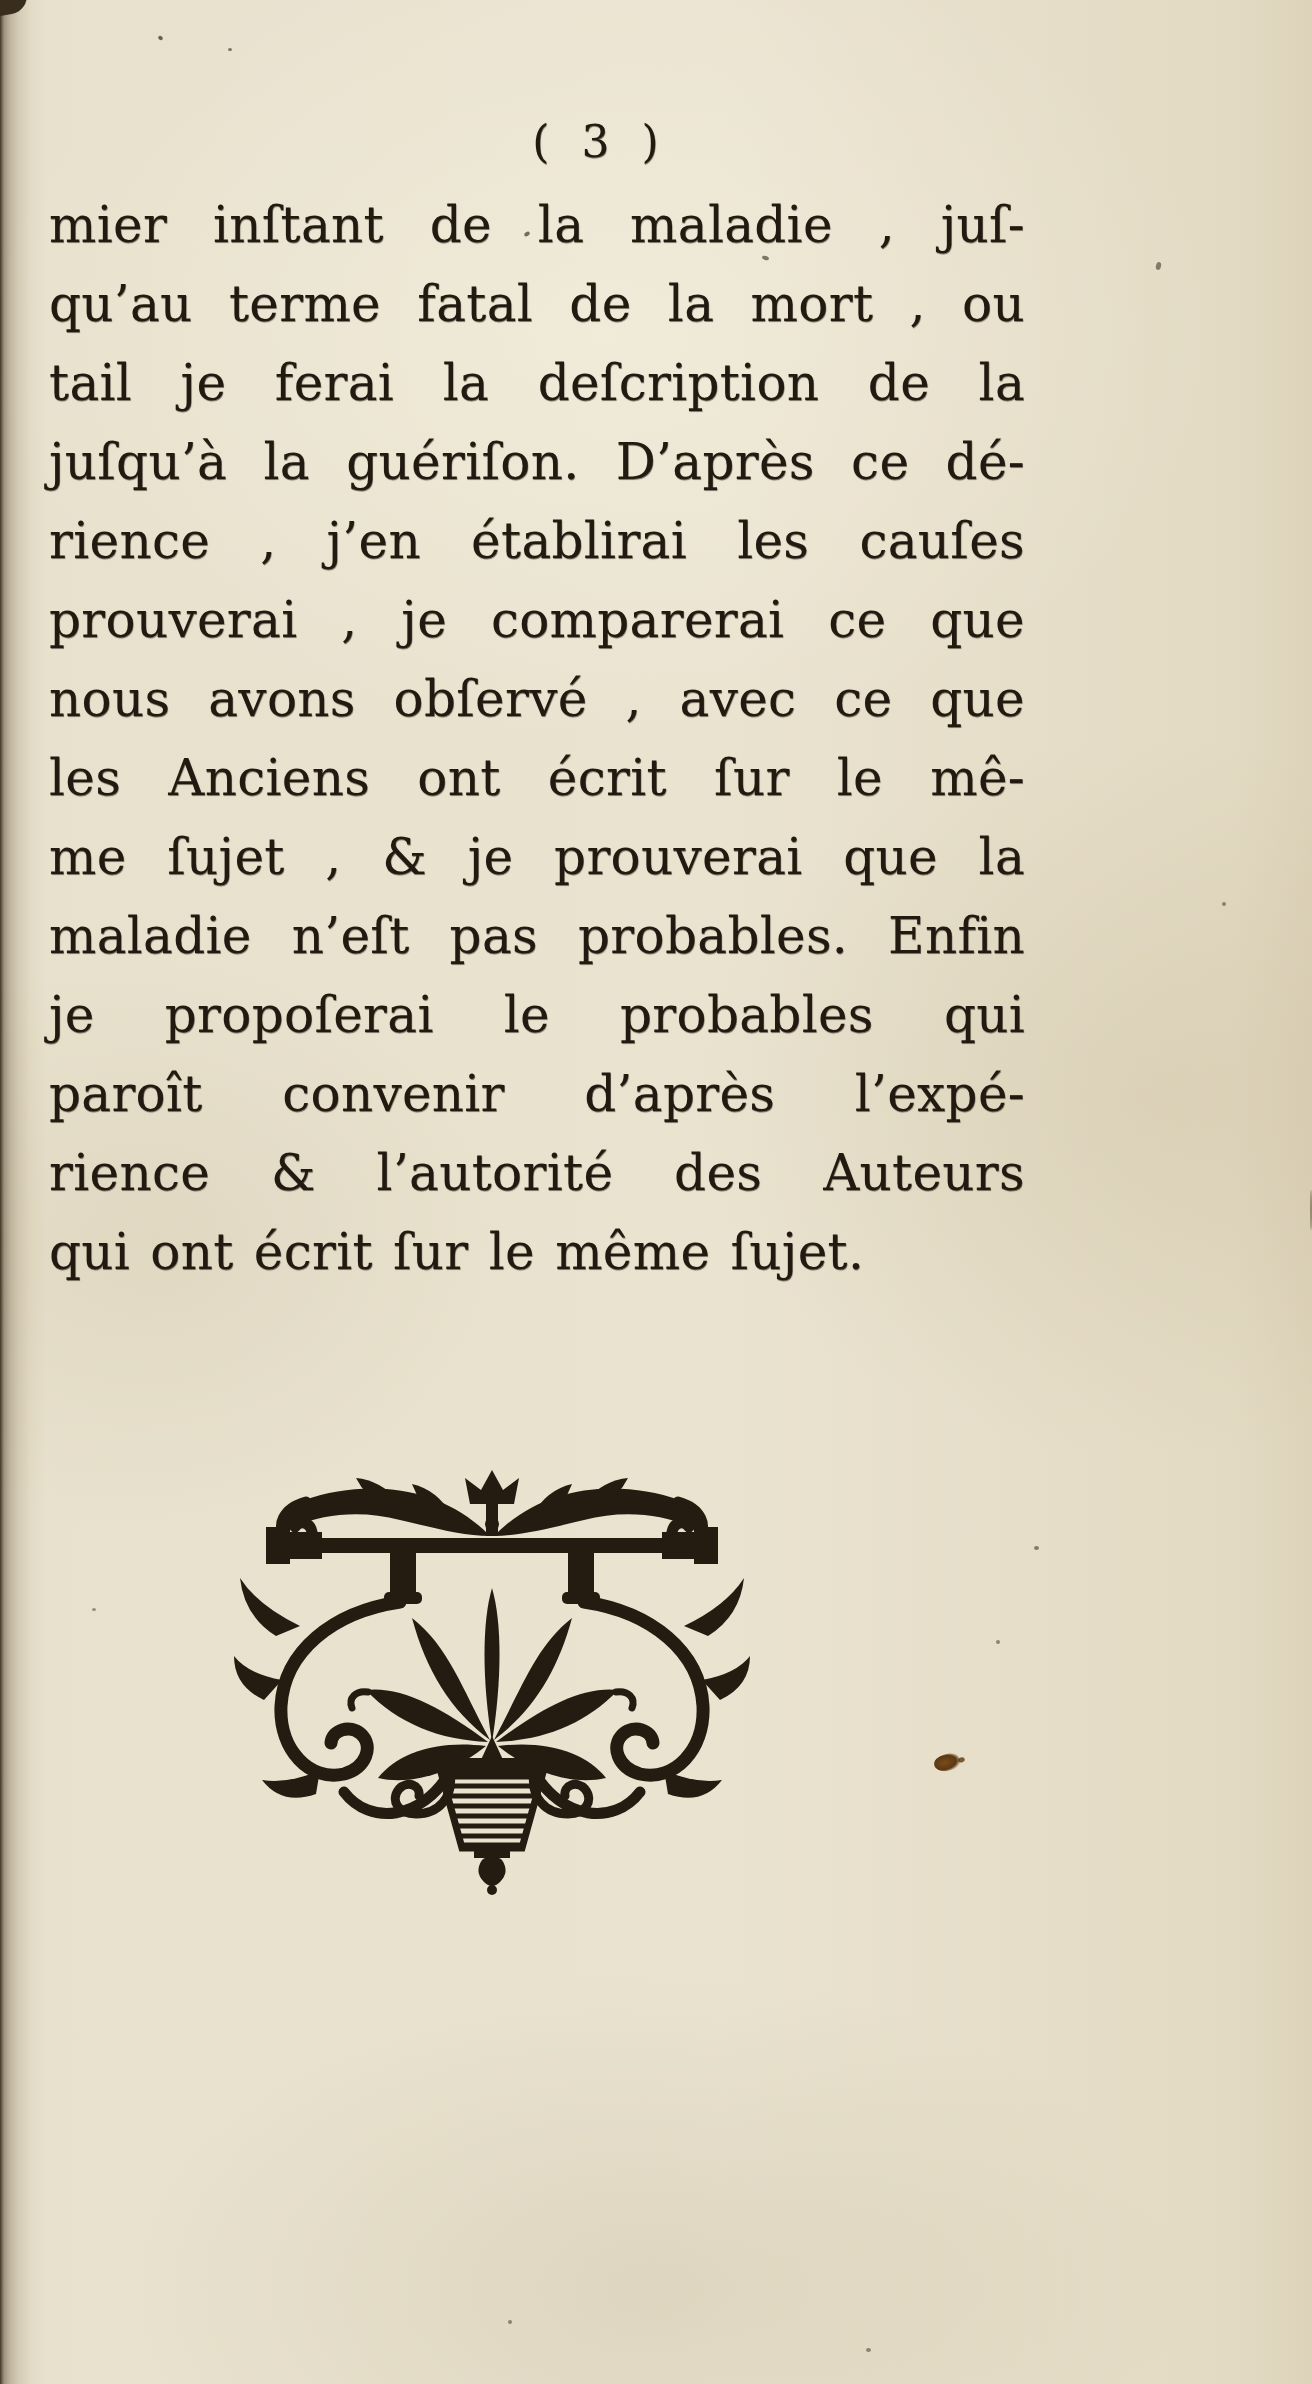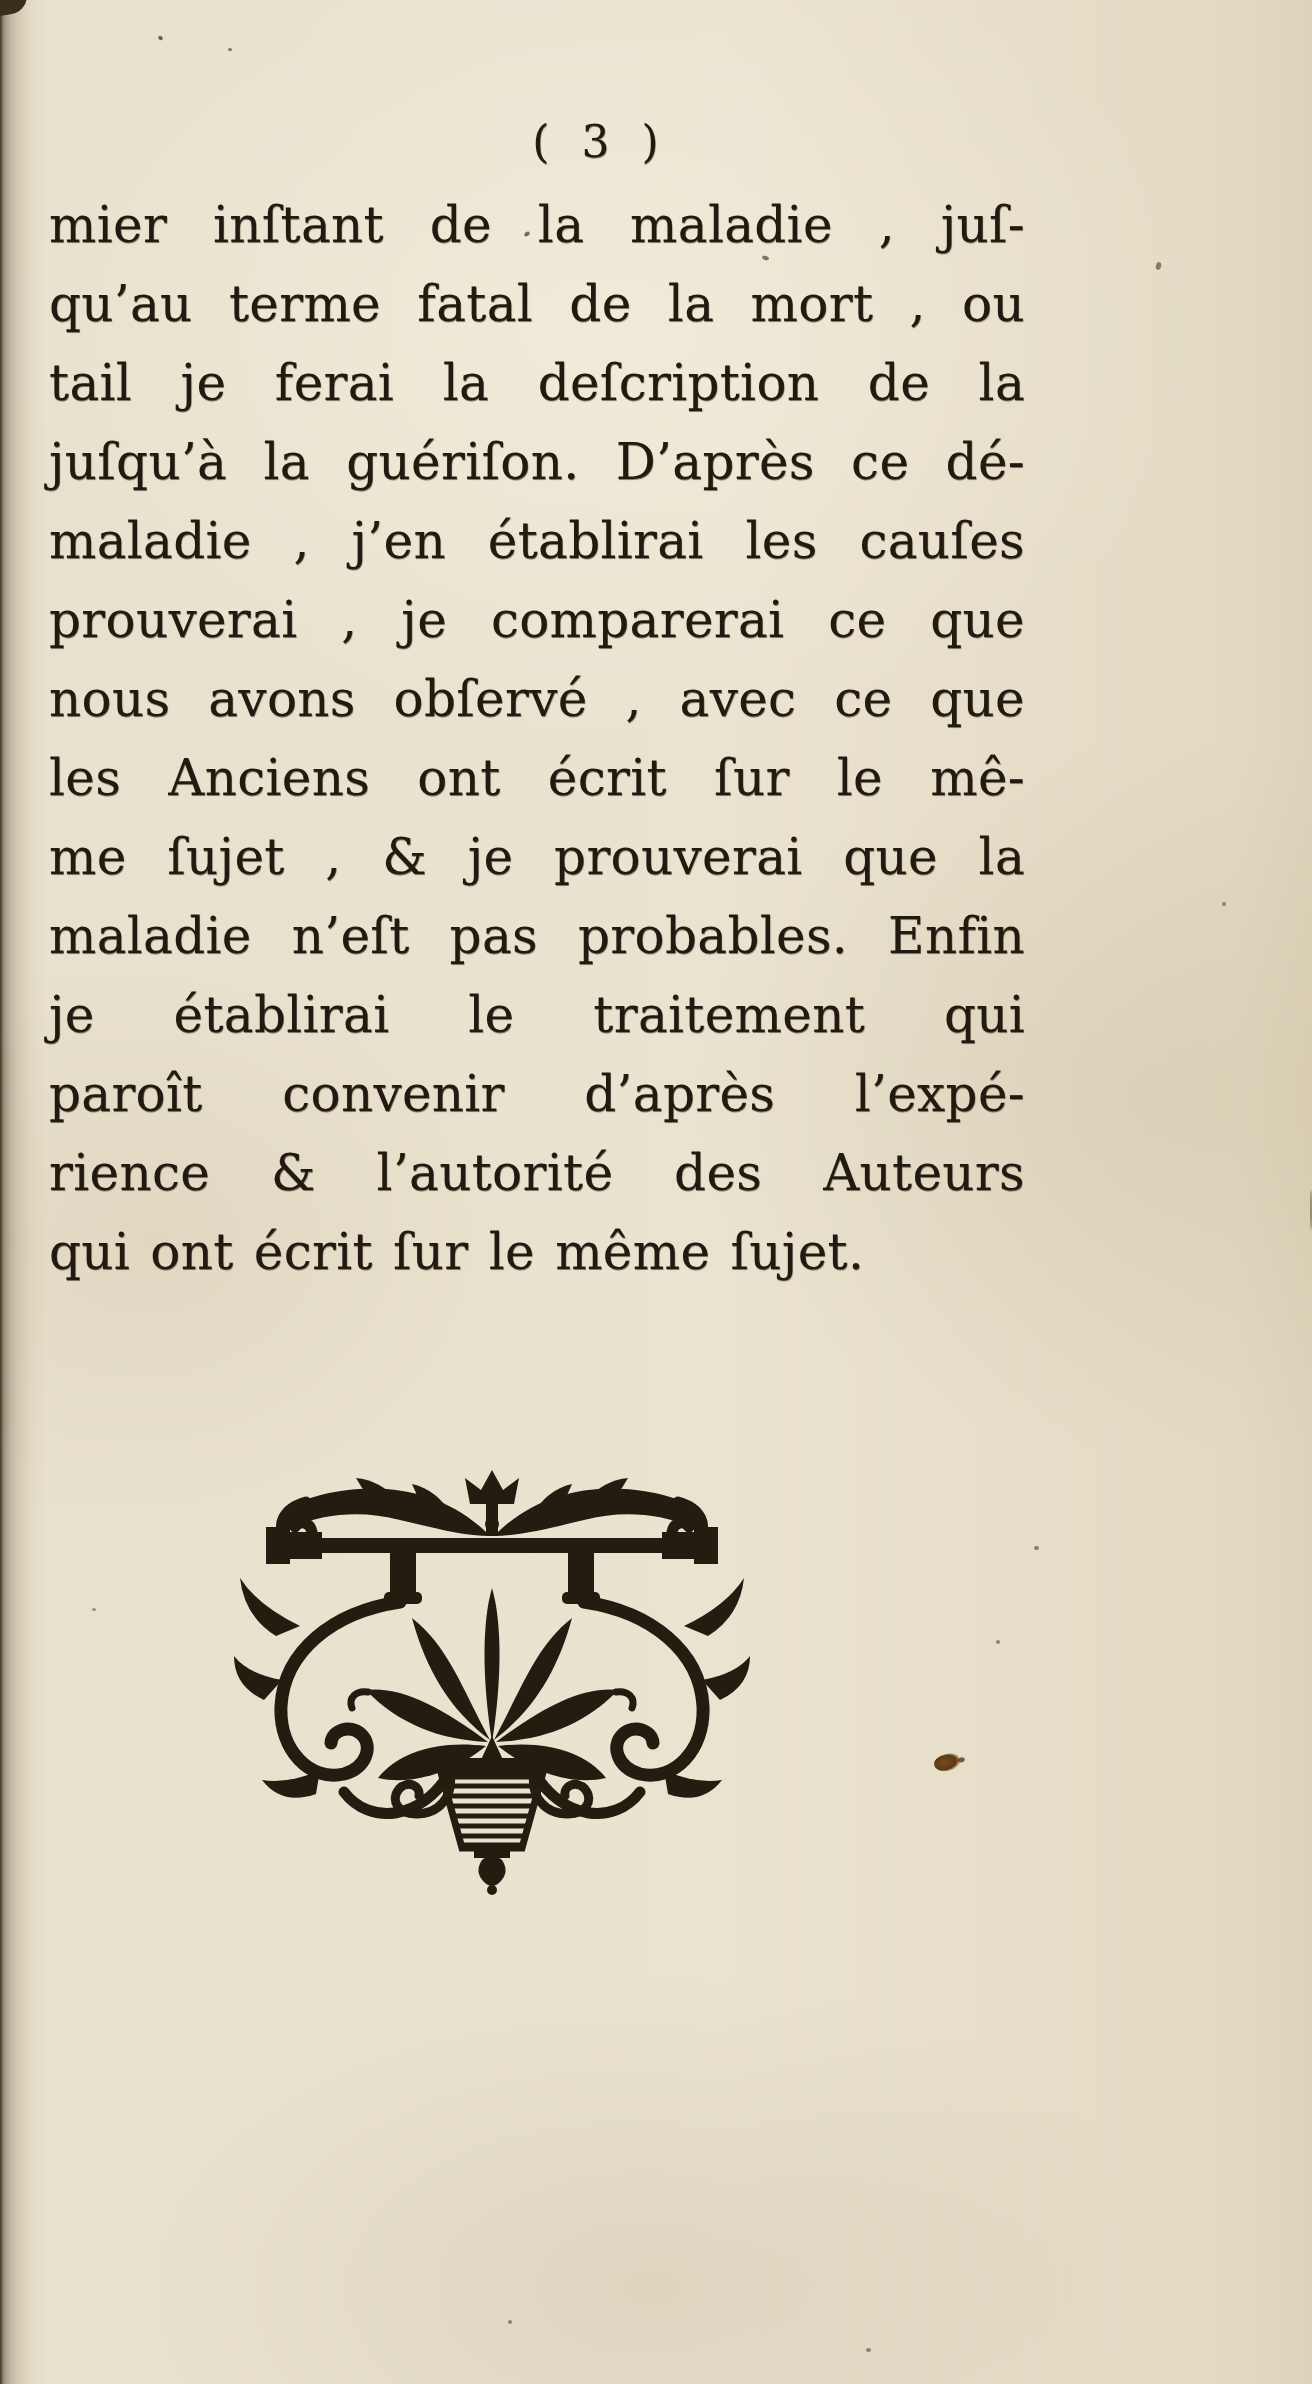--- a/index.html
+++ b/index.html
@@ -65,27 +65,27 @@
   <div class="gutter-shadow"></div>
   <div class="corner-mark"></div>
 
   <div class="page-number">( 3 )</div>
 
   <div class="text-block">
     <div class="line">mier inſtant de la maladie , juſ-</div>
     <div class="line">qu’au terme fatal de la mort , ou</div>
     <div class="line">tail je ferai la deſcription de la</div>
     <div class="line">juſqu’à la guériſon. D’après ce dé-</div>
-    <div class="line">maladie , j’en établirai les cauſes</div>
+    <div class="line">rience , j’en établirai les cauſes</div>
     <div class="line">prouverai , je comparerai ce que</div>
     <div class="line">nous avons obſervé , avec ce que</div>
     <div class="line">les Anciens ont écrit ſur le mê-</div>
     <div class="line">me ſujet , &amp; je prouverai que la</div>
     <div class="line">maladie n’eſt pas probables. Enfin</div>
-    <div class="line">je établirai le traitement qui</div>
+    <div class="line">je propoſerai le probables qui</div>
     <div class="line">paroît convenir d’après l’expé-</div>
     <div class="line">rience &amp; l’autorité des Auteurs</div>
     <div class="line last">qui ont écrit ſur le même ſujet.</div>
   </div>
 
   <svg class="fleuron" viewBox="0 0 520 456" xmlns="http://www.w3.org/2000/svg">
     <defs>
       <g id="halfO" fill="#241c11" stroke="#241c11">
 
         <rect x="258" y="98" width="200" height="15" stroke="none"></rect>

